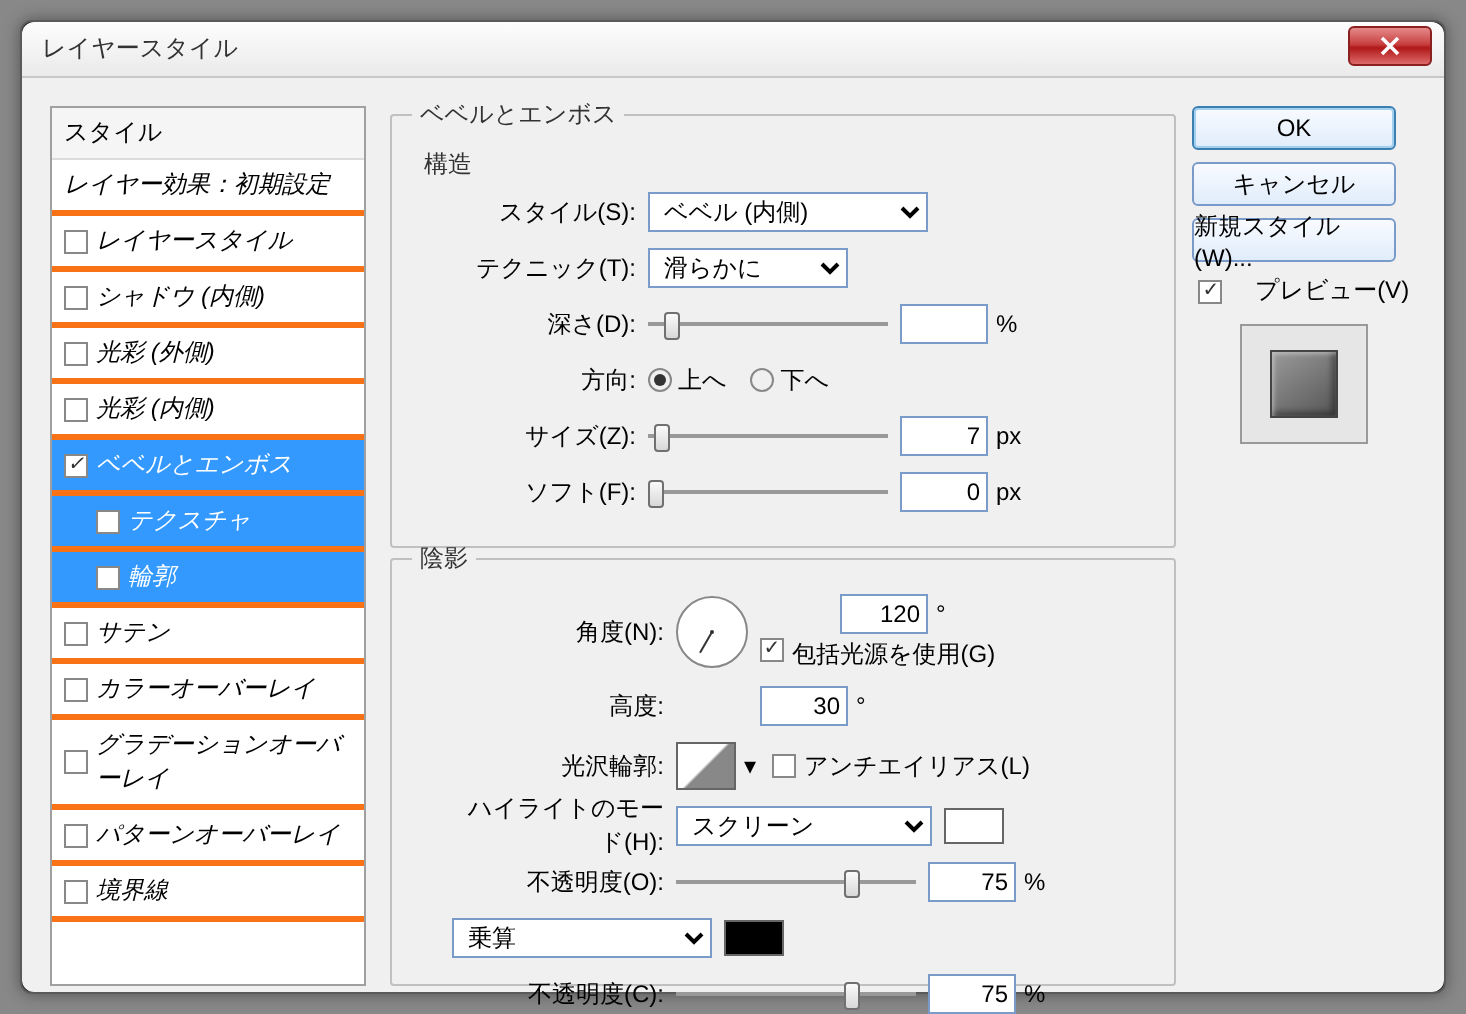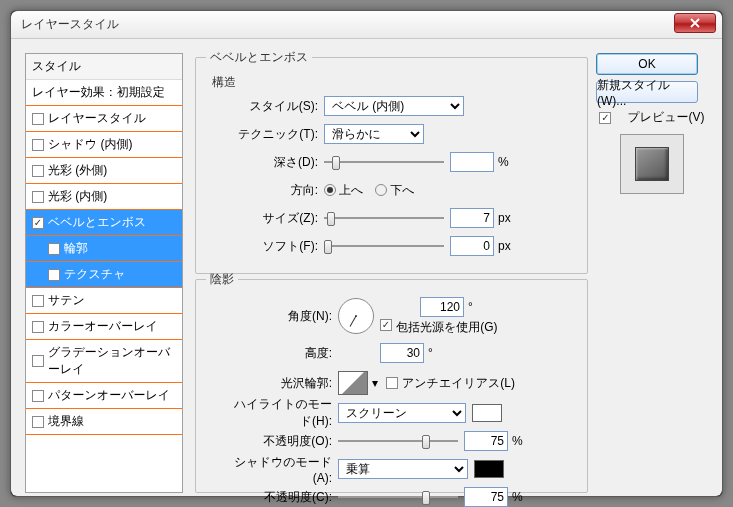--- a/index.html
+++ b/index.html
@@ -5,21 +5,21 @@
 *{box-sizing:border-box;font-family:"MS UI Gothic","Meiryo UI",sans-serif;font-size:12px;}
 body{margin:0;background:#888;width:733px;height:507px;overflow:hidden;}
 .window{position:absolute;left:10px;top:10px;width:713px;height:487px;background:#000000;border:1px solid #5a5a5a;border-radius:6px;box-shadow:0 0 8px rgba(0,0,0,.4);}
 .titlebar{height:28px;background:linear-gradient(#fdfdfd,#eaeaea);border-bottom:1px solid #c8c8c8;border-radius:6px 6px 0 0;display:flex;align-items:center;padding-left:10px;position:relative;}
 .titlebar .title{color:#333;}
 .closebtn{position:absolute;right:6px;top:2px;width:42px;height:20px;background:linear-gradient(#e58a8a,#c84040 45%,#b01818 55%,#de6a6a);border:1px solid #8a2020;border-radius:3px;color:#fff;display:flex;align-items:center;justify-content:center;font-weight:bold;cursor:pointer;}
 .closebtn svg{width:10px;height:10px;}
 .body{position:absolute;top:28px;left:0;right:0;bottom:0;background:#f0f0f0;border-radius:0 0 6px 6px;padding:14px;}
 .styles-list{position:absolute;left:14px;top:14px;width:158px;height:440px;border:1px solid #a0a0a0;background:#fff;}
 .styles-list .hdr{background:#f5f5f5;border-bottom:1px solid #dcdcdc;padding:4px 6px;}
-.styles-list .row{padding:4px 6px;display:flex;align-items:center;gap:4px;border-bottom:1px solid #f97316;cursor:pointer;}
+.styles-list .row{padding:4px 6px;display:flex;align-items:center;gap:4px;border-bottom:3px solid #f97316;cursor:pointer;font-style:italic;}
 .styles-list .row.sub{padding-left:22px;}
 .styles-list .row.sel{background:#3399ff;color:#fff;}
 .styles-list .row.sel .cb{background:#fff;border-color:#888;}
 .cb{width:12px;height:12px;border:1px solid #888;background:#fff;display:inline-flex;align-items:center;justify-content:center;flex-shrink:0;}
 .cb.checked::after{content:"✓";font-size:10px;line-height:1;color:#333;}
 fieldset{border:1px solid #c0c0c0;border-radius:2px;margin:0 0 10px 0;padding:8px 10px 10px 10px;}
 legend{padding:0 4px;color:#333;}
 .group-bevel{position:absolute;left:184px;top:10px;width:393px;}
 .group-shade{position:absolute;left:184px;top:232px;width:393px;height:222px;}
 .rfield{display:flex;align-items:center;margin-bottom:6px;height:22px;margin-left:20px;}
@@ -80,25 +80,25 @@
       <div class="row">
           <span class="cb"></span>
           <span>光彩 (内側)</span>
         </div>
       <div class="row sel">
           <span class="cb checked"></span>
           <span>ベベルとエンボス</span>
         </div>
       <div class="row sub sel">
           <span class="cb"></span>
+          <span>テクスチャ</span>
+        </div>
+      <div class="row sub sel">
+          <span class="cb"></span>
           <span>輪郭</span>
-        </div>
-      <div class="row sub sel">
-          <span class="cb"></span>
-          <span>テクスチャ</span>
         </div>
       <div class="row">
           <span class="cb"></span>
           <span>サテン</span>
         </div>
       <div class="row">
           <span class="cb"></span>
           <span>カラーオーバーレイ</span>
         </div>
       <div class="row">
@@ -203,40 +203,42 @@
       <div class="rfield">
         <label class="lbl2">不透明度(O):</label>
         <div class="slider">
             <div class="track"></div>
             <div class="thumb" style="left:84px"></div>
           </div>
         <input type="text" class="num" value="75" style="">
         <span class="unit">%</span>
       </div>
       <div class="rfield">
-        <label class="lbl2">シャドウのモード(A):</label>
         <select style="width:130px"><option>乗算</option></select>
         <span class="colorbox" style="background:#000"></span>
       </div>
       <div class="rfield">
         <label class="lbl2">不透明度(C):</label>
         <div class="slider">
             <div class="track"></div>
             <div class="thumb" style="left:84px"></div>
           </div>
         <input type="text" class="num" value="75" style="">
         <span class="unit">%</span>
       </div>
     </fieldset>
 
     <div class="btncol">
       <div class="winbtn default">
           <span>OK</span>
         </div>
       <div class="winbtn">
+          <span>キャンセル</span>
+        </div>
+      <div class="winbtn">
           <span>新規スタイル(W)...</span>
         </div>
       <div class="preview-cb">
         <span class="cb checked"></span>
         <span>プレビュー(V)</span>
       </div>
       <div class="preview-swatch">
           <div class="inner"></div>
         </div>
     </div>

